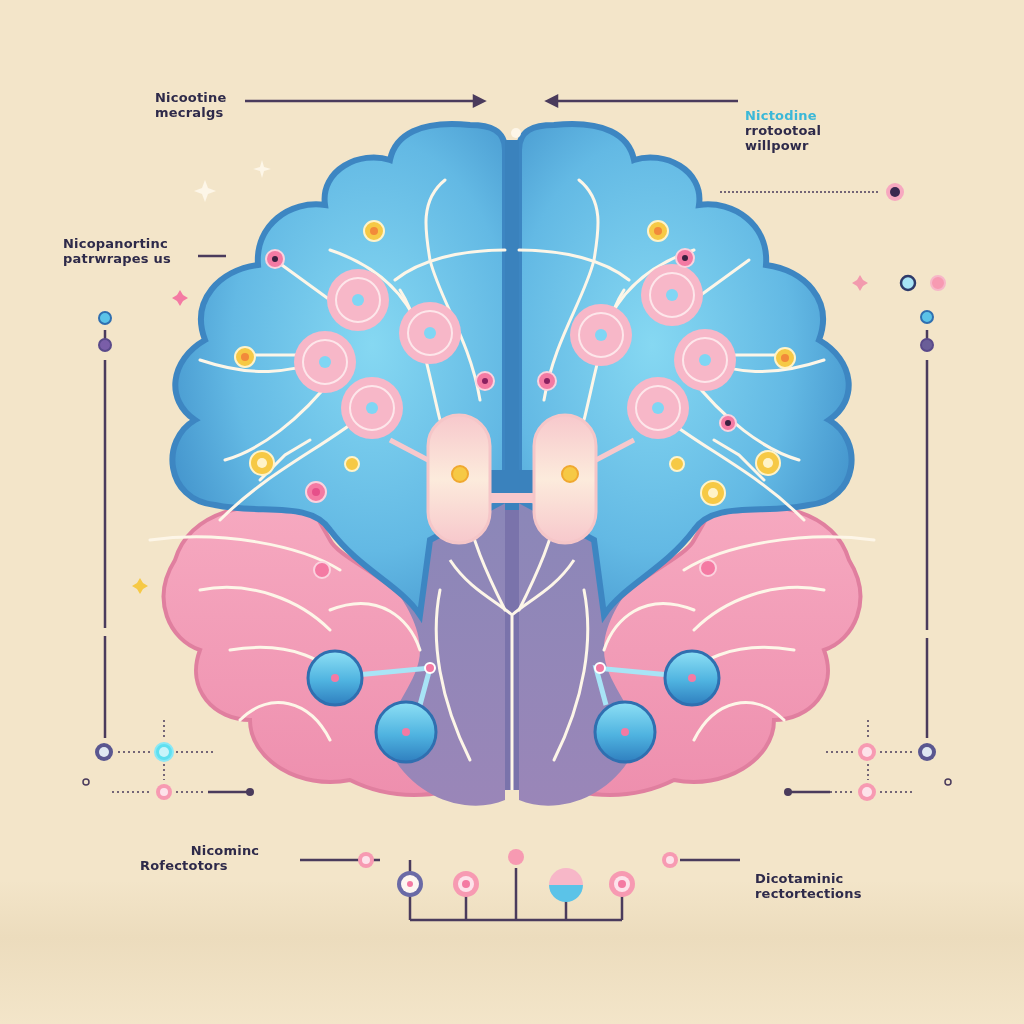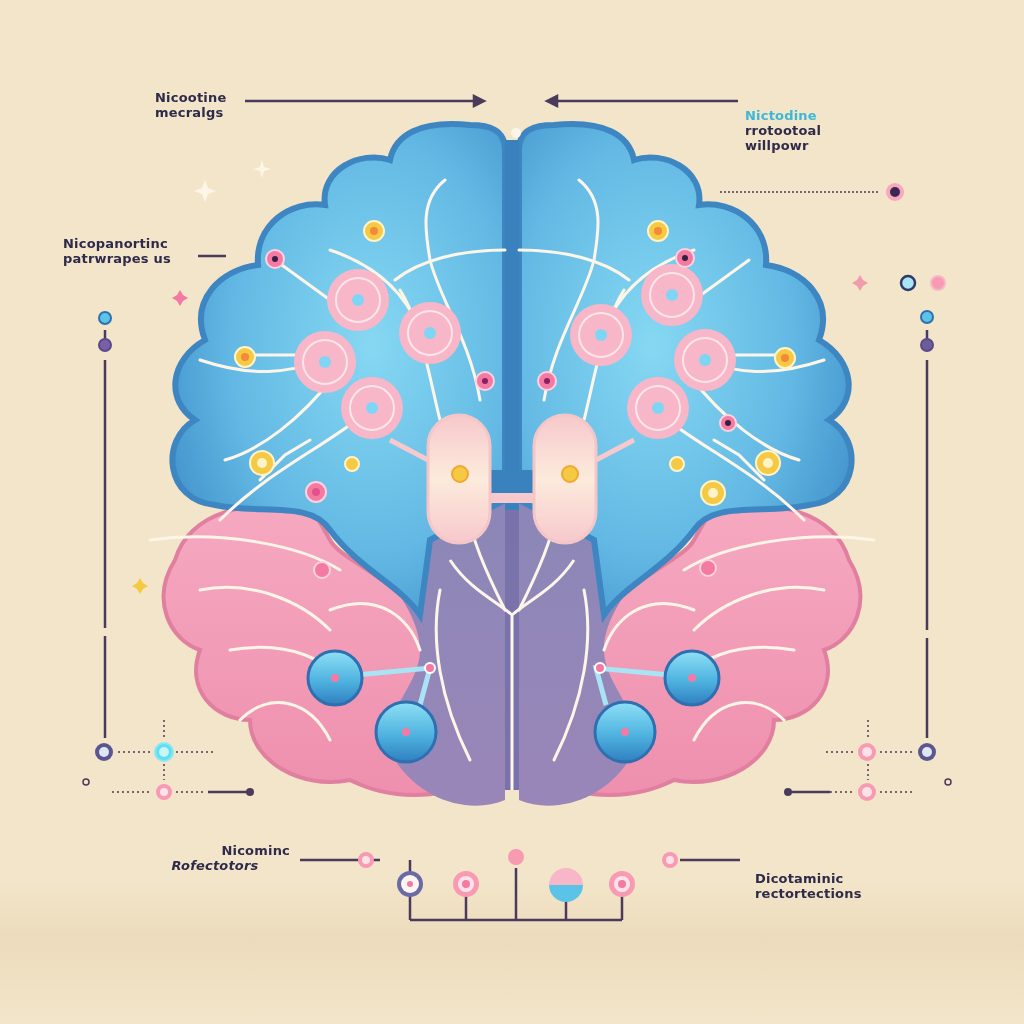--- a/index.html
+++ b/index.html
@@ -384,20 +384,20 @@
   <div>rrotootoal</div>
   <div>willpowr</div>
 </div>
 
 <div class="label" style="left:63px;top:236px;">
   <div>Nicopanortinc</div>
   <div>patrwrapes us</div>
 </div>
 
 <div class="label" style="left:140px;top:843px;text-align:right;width:150px;">
-  <div style="text-align:right;padding-left:20px;">Nicominc</div>
-  <div style="text-align:center;font-style:italic;">Rofectotors</div>
+  <div style="text-align:center;padding-left:20px;">Nicominc</div>
+  <div style="text-align:left;">Rofectotors</div>
 </div>
 
 <div class="label" style="left:755px;top:843px;margin-top:28px;">
   <div>Dicotaminic</div>
   <div>rectortections</div>
 </div>
 
 </body></html>

